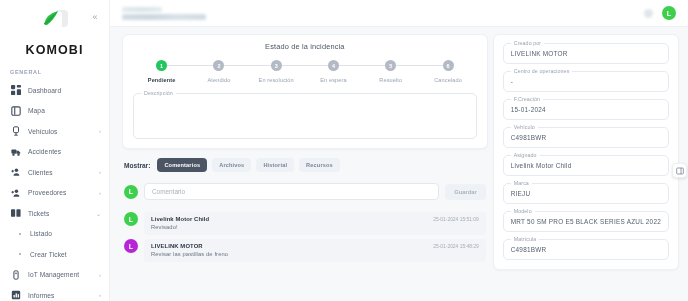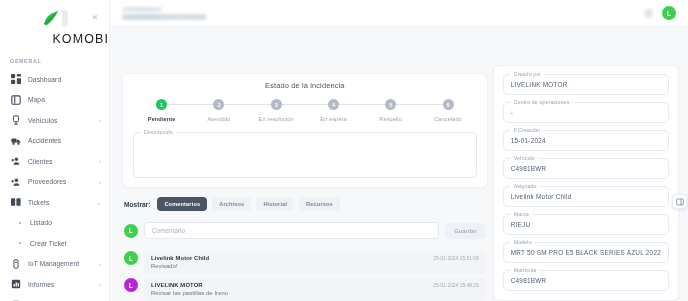--- a/index.html
+++ b/index.html
@@ -16,26 +16,26 @@
     width: 110px; height: 301px;
     background: #ffffff;
     border-right: 1px solid #eceff3;
     position: relative;
     flex: 0 0 110px;
     overflow: hidden;
   }
   .brand { padding: 8px 0 4px 0; position: relative; }
   .brand-mark { display: block; margin: 0 auto; width: 34px; height: 22px; }
   .brand-name {
-    text-align: right;
+    text-align: center;
     font-size: 12.5px;
     letter-spacing: 1.1px;
-    font-weight: 400;
+    font-weight: 700;
     color: #1a1a1a;
-    margin-top: 2px;
+    margin-top: 13px;
   }
   .collapse-btn {
     position: absolute; top: 11px; right: 8px;
     width: 12px; height: 12px;
     display: flex; align-items: center; justify-content: center;
     color: #9aa4b2; font-size: 9px; cursor: pointer;
   }
   .section-label {
     font-size: 5.5px; letter-spacing: .7px; font-weight: 700;
     color: #9aa4b2; padding: 8px 0 5px 10px; text-transform: uppercase;
@@ -82,21 +82,21 @@
   .blur-dot { width: 9px; height: 9px; border-radius: 50%; background: #dfe5ea; filter: blur(1.5px); }
   .avatar-top {
     width: 14px; height: 14px; border-radius: 50%;
     background: #3ecf4c; color: #fff;
     display: flex; align-items: center; justify-content: center;
     font-size: 7px; font-weight: 700;
   }
 
   .content {
     flex: 1; display: flex; gap: 5px;
-    padding: 7px 9px 0 12px; overflow: hidden; align-items: flex-end;
+    padding: 7px 9px 0 12px; overflow: hidden;
   }
   .col-left { flex: 1 1 auto; min-width: 0; display: flex; flex-direction: column; gap: 8px; }
   .col-right { flex: 0 0 178px; position: relative; }
 
   .card {
     background: #ffffff; border: 1px solid #edf0f4;
     border-radius: 6px; box-shadow: 0 1px 2px rgba(16,24,40,.035);
   }
 
   

